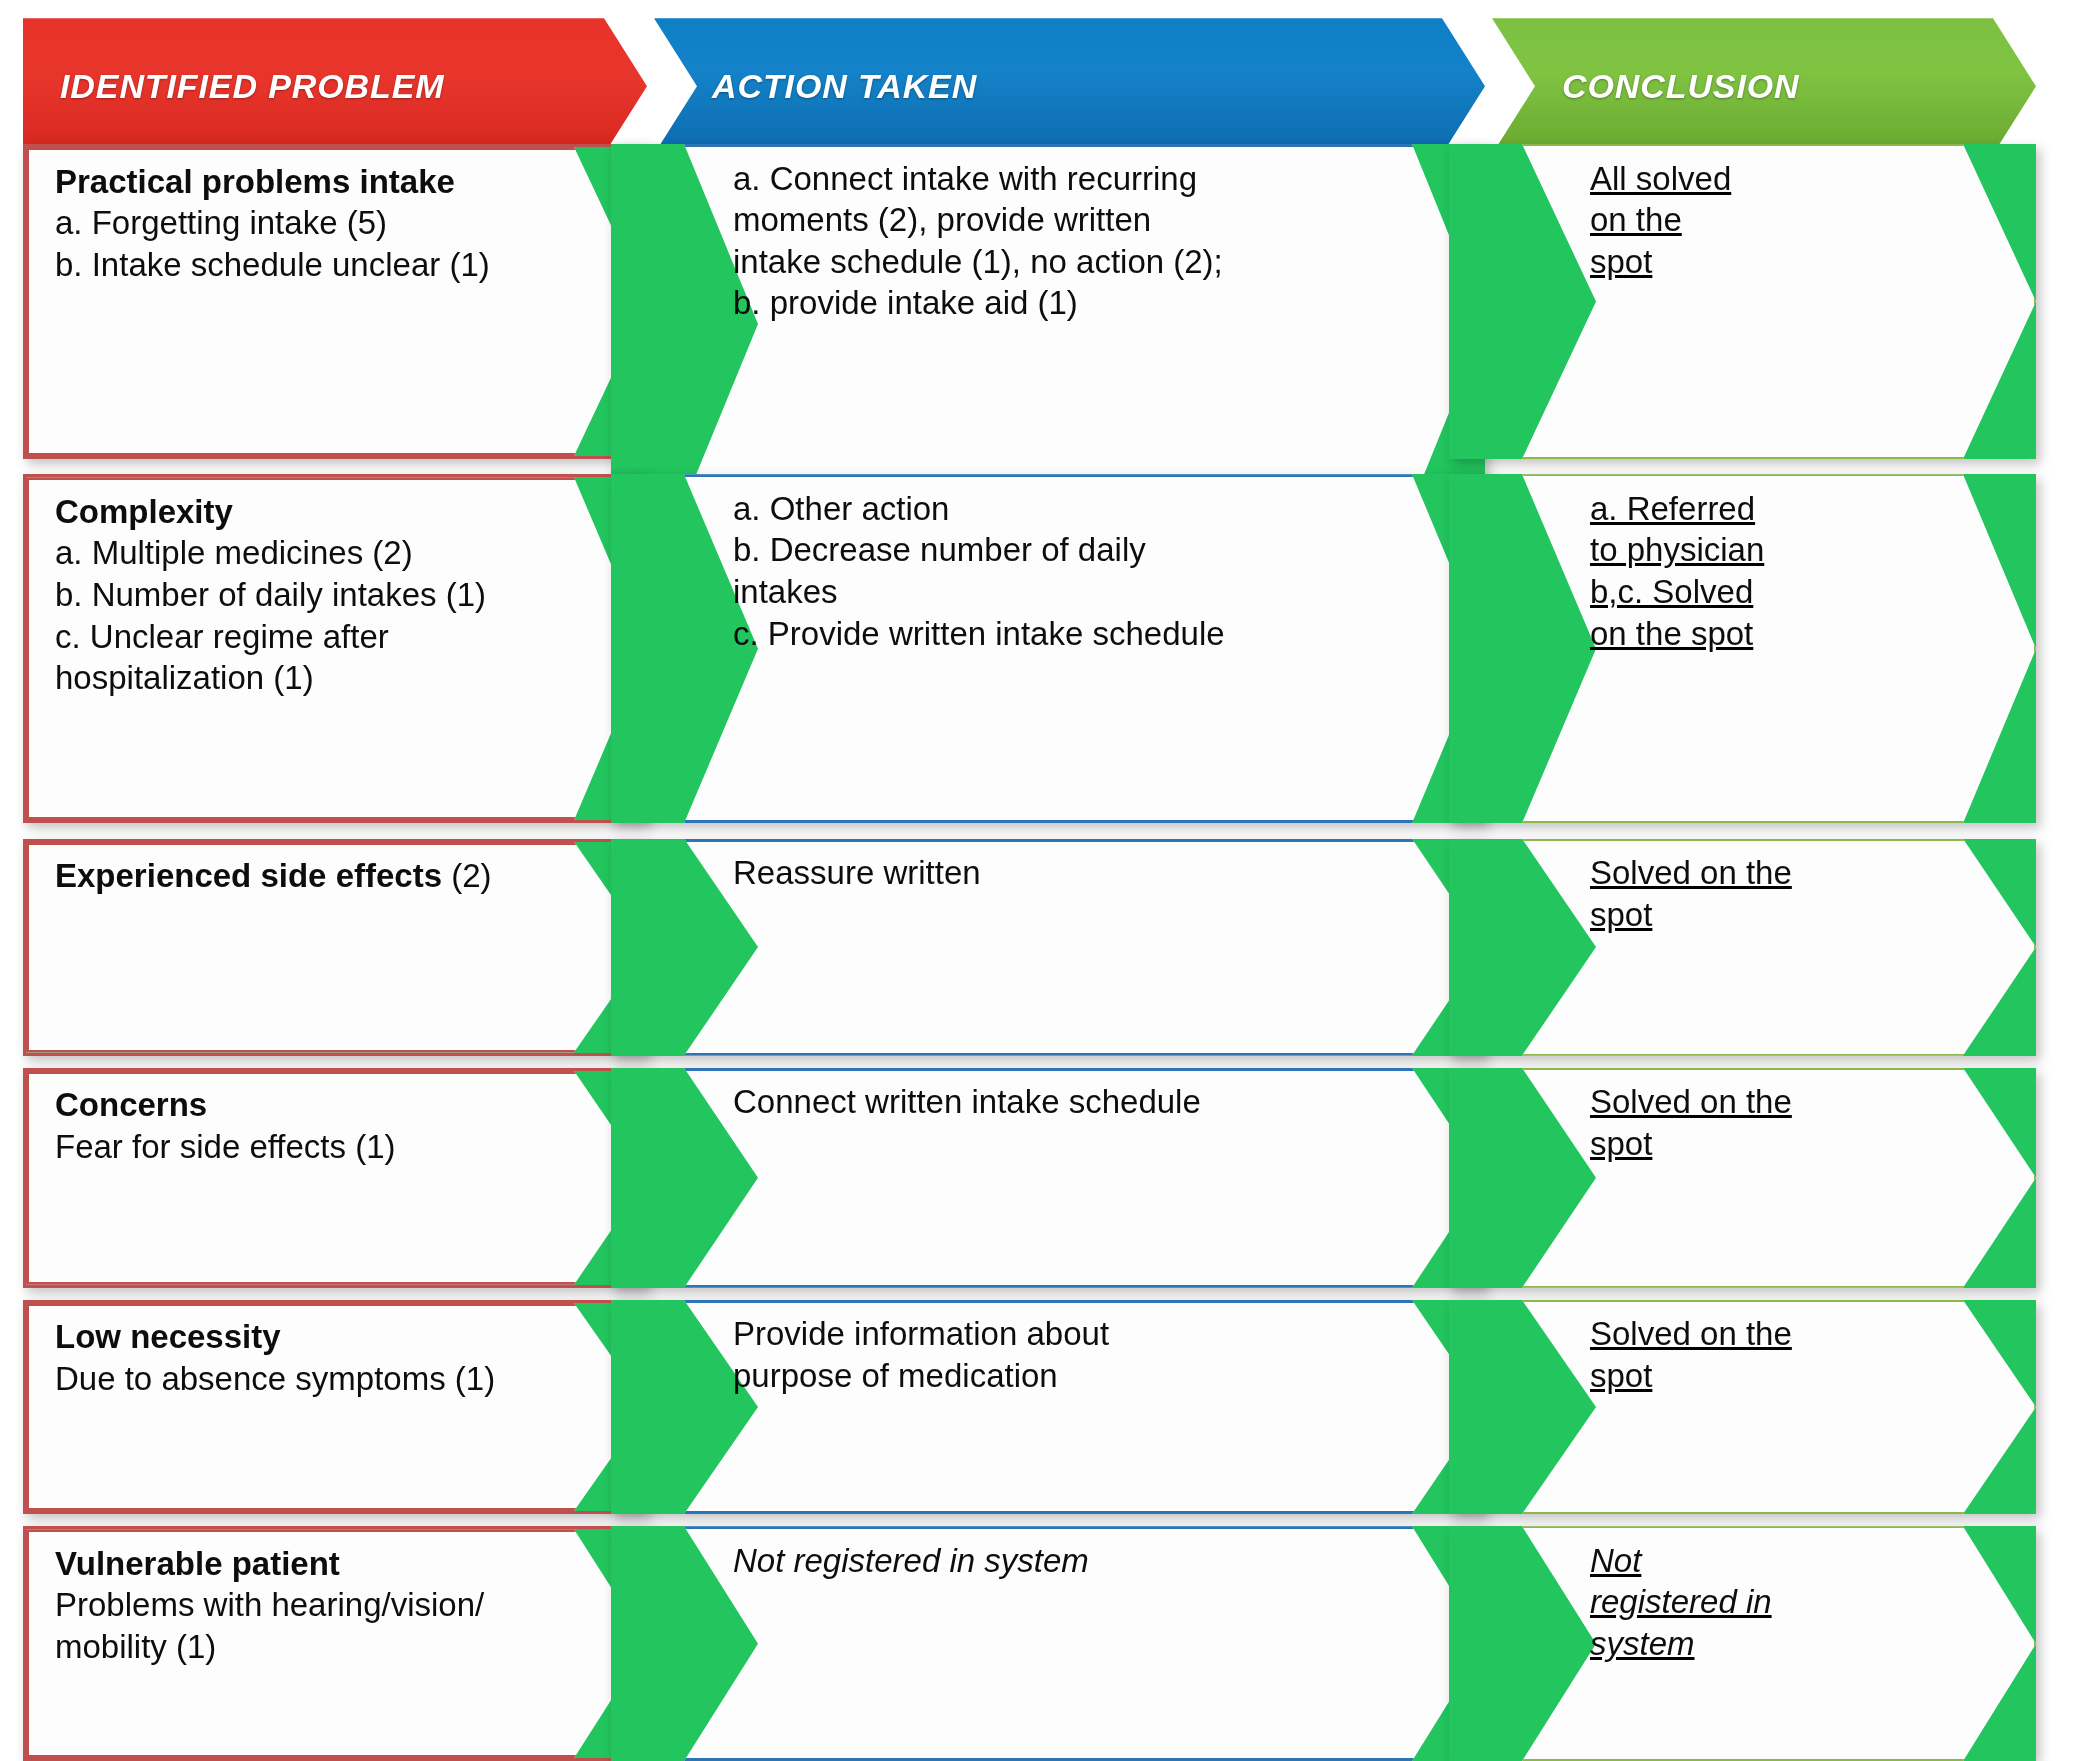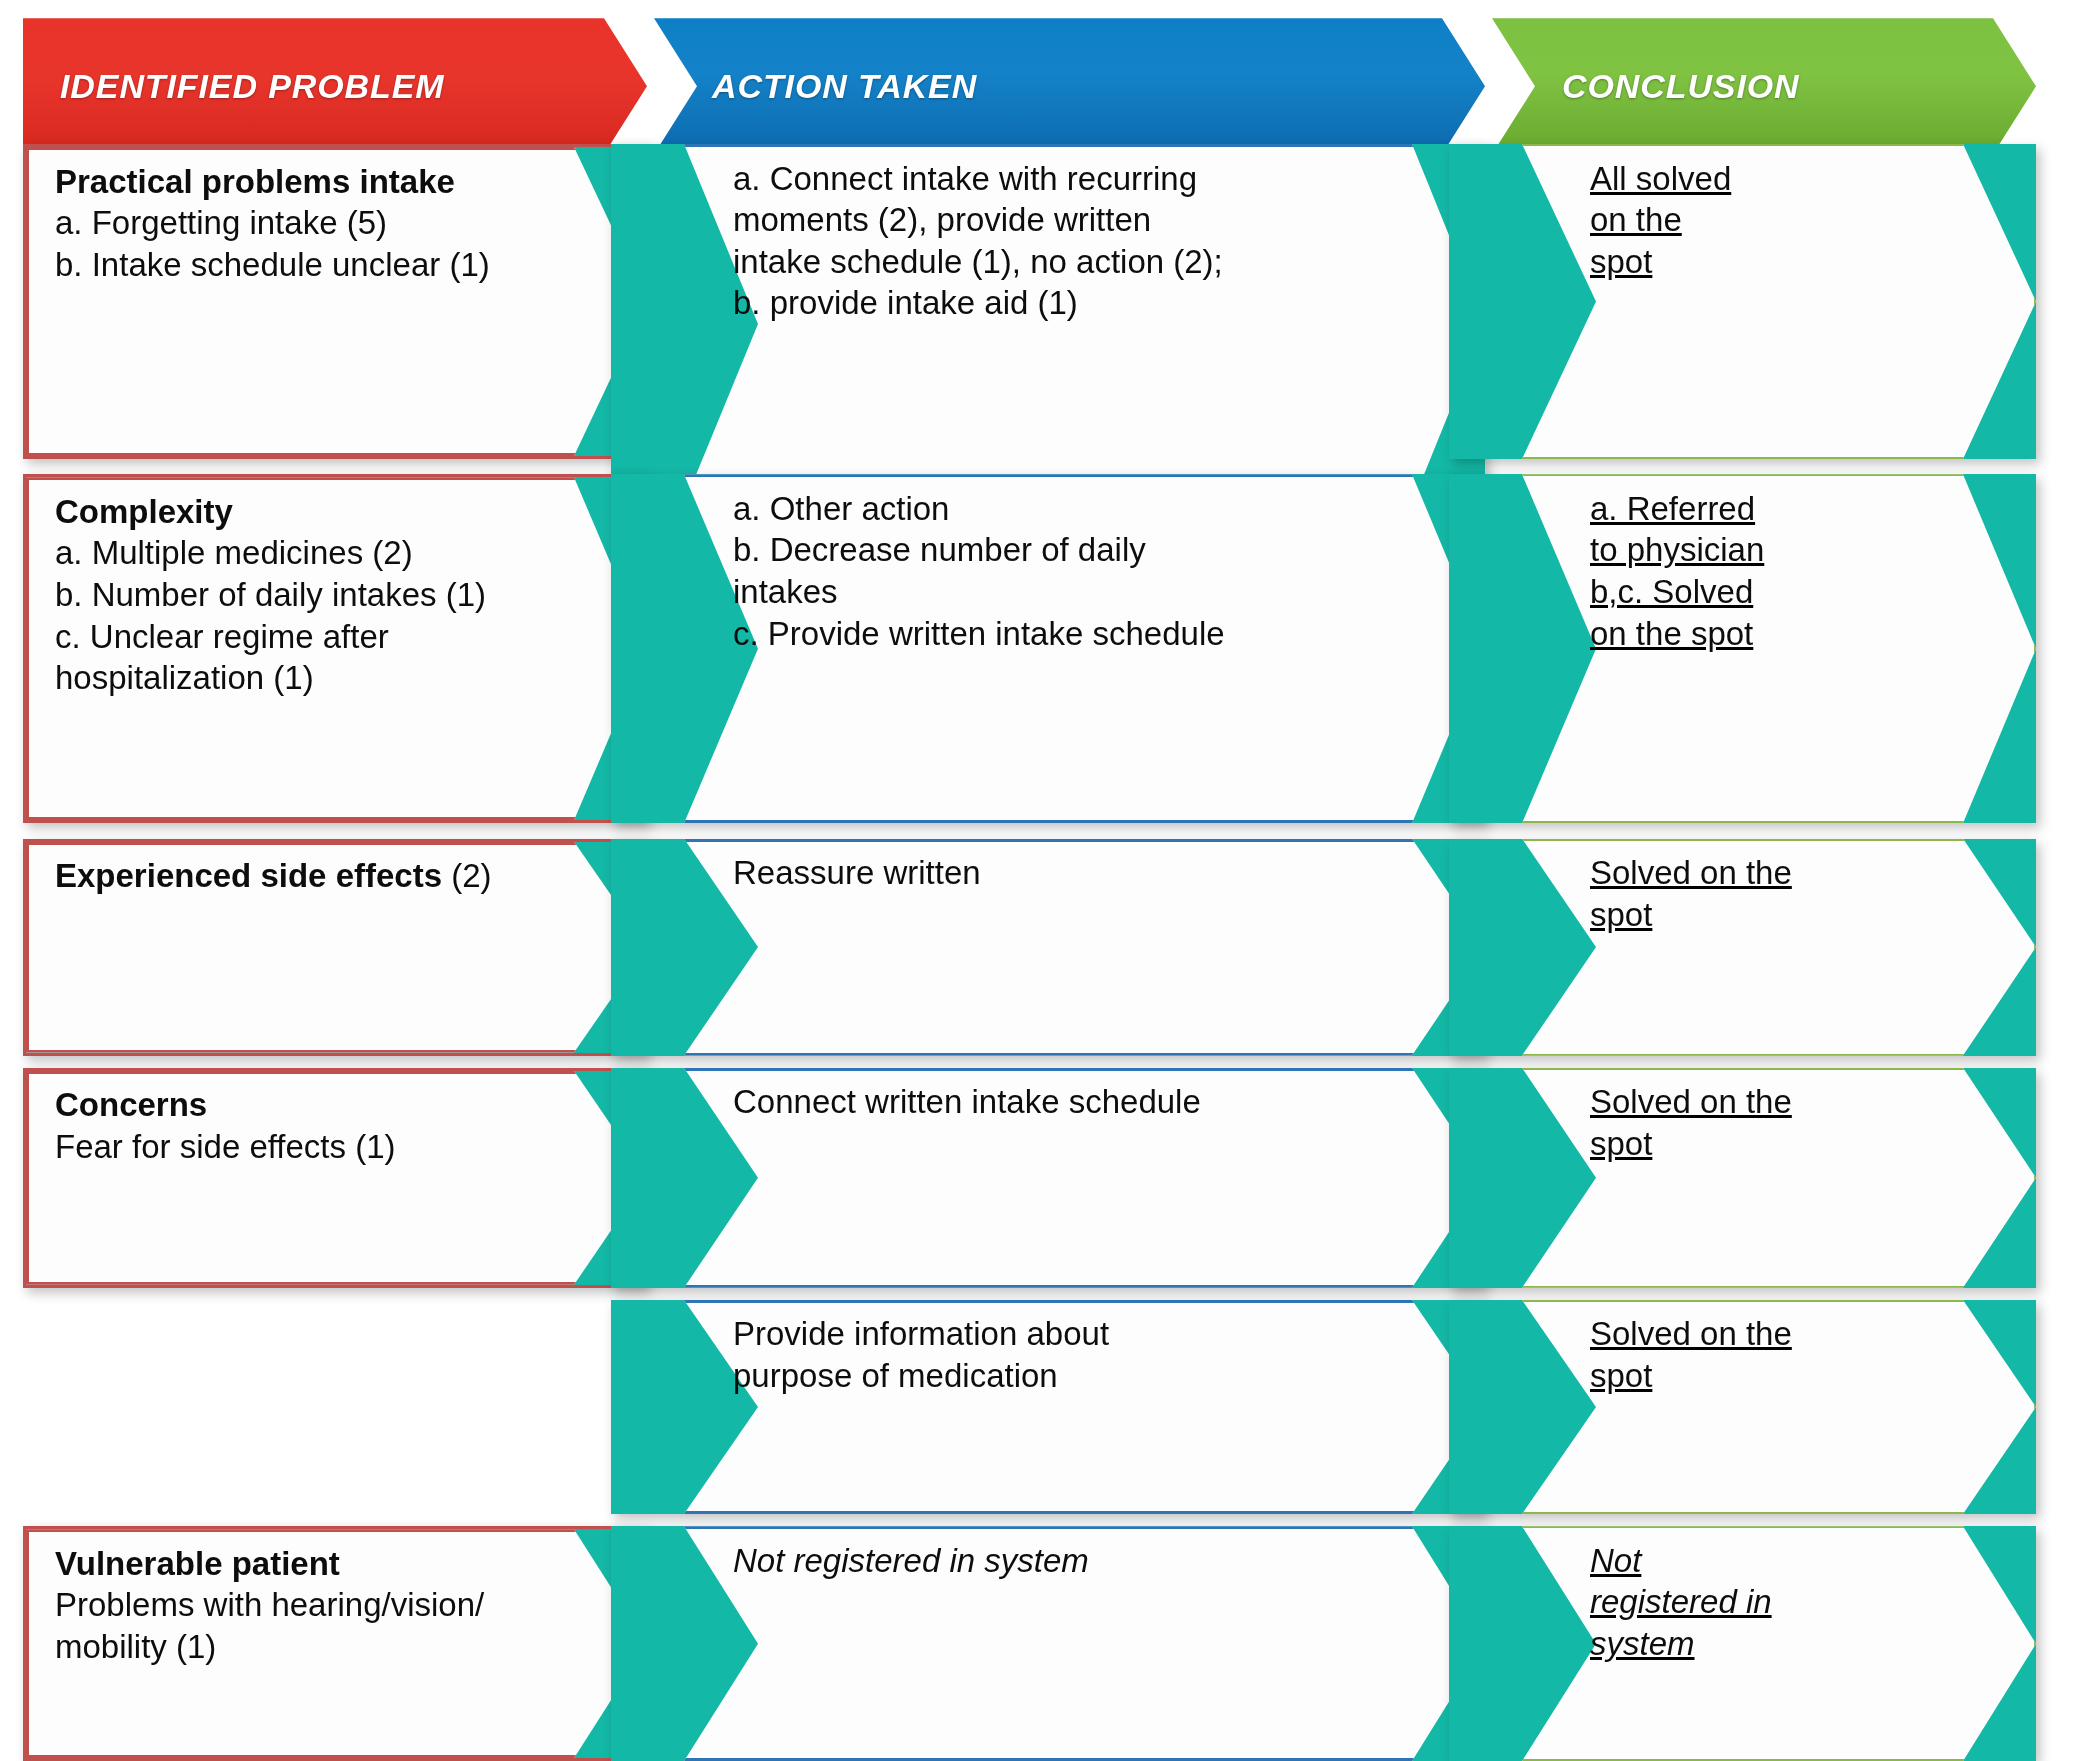--- a/index.html
+++ b/index.html
@@ -69,21 +69,21 @@
   }
   .row{
     position:relative;
     width:2087px;
   }
 
   .cell{
     position:absolute;
     top:0;
     box-sizing:border-box;
-    background:#14b8a6;
+    background:#22c55e;
     display:flex;
     align-items:flex-start;
     overflow:hidden;
   }
   .cell .txt{
     font-size:33px;
     line-height:1.26;
     color:#0d0d0d;
     white-space:pre-line;
   }
@@ -232,20 +232,25 @@
           <div class="shape"></div>
           <div class="txt">Connect written intake schedule</div>
         </div>
         <div class="cell cell-conclusion shadowed" style="height: 220px;">
           <div class="shape"></div>
           <div class="txt">Solved on the
 spot</div>
         </div>
       </div>
       <div class="row" style="height: 214px; margin-bottom: 12.2px;">
+        <div class="cell cell-problem shadowed" style="height: 214px;">
+          <div class="shape"></div>
+          <div class="txt"><b>Low necessity</b>
+Due to absence symptoms  (1)</div>
+        </div>
         <div class="cell cell-action shadowed" style="height: 214px;">
           <div class="shape"></div>
           <div class="txt">Provide information about
 purpose of medication</div>
         </div>
         <div class="cell cell-conclusion shadowed" style="height: 214px;">
           <div class="shape"></div>
           <div class="txt">Solved on the
 spot</div>
         </div>

